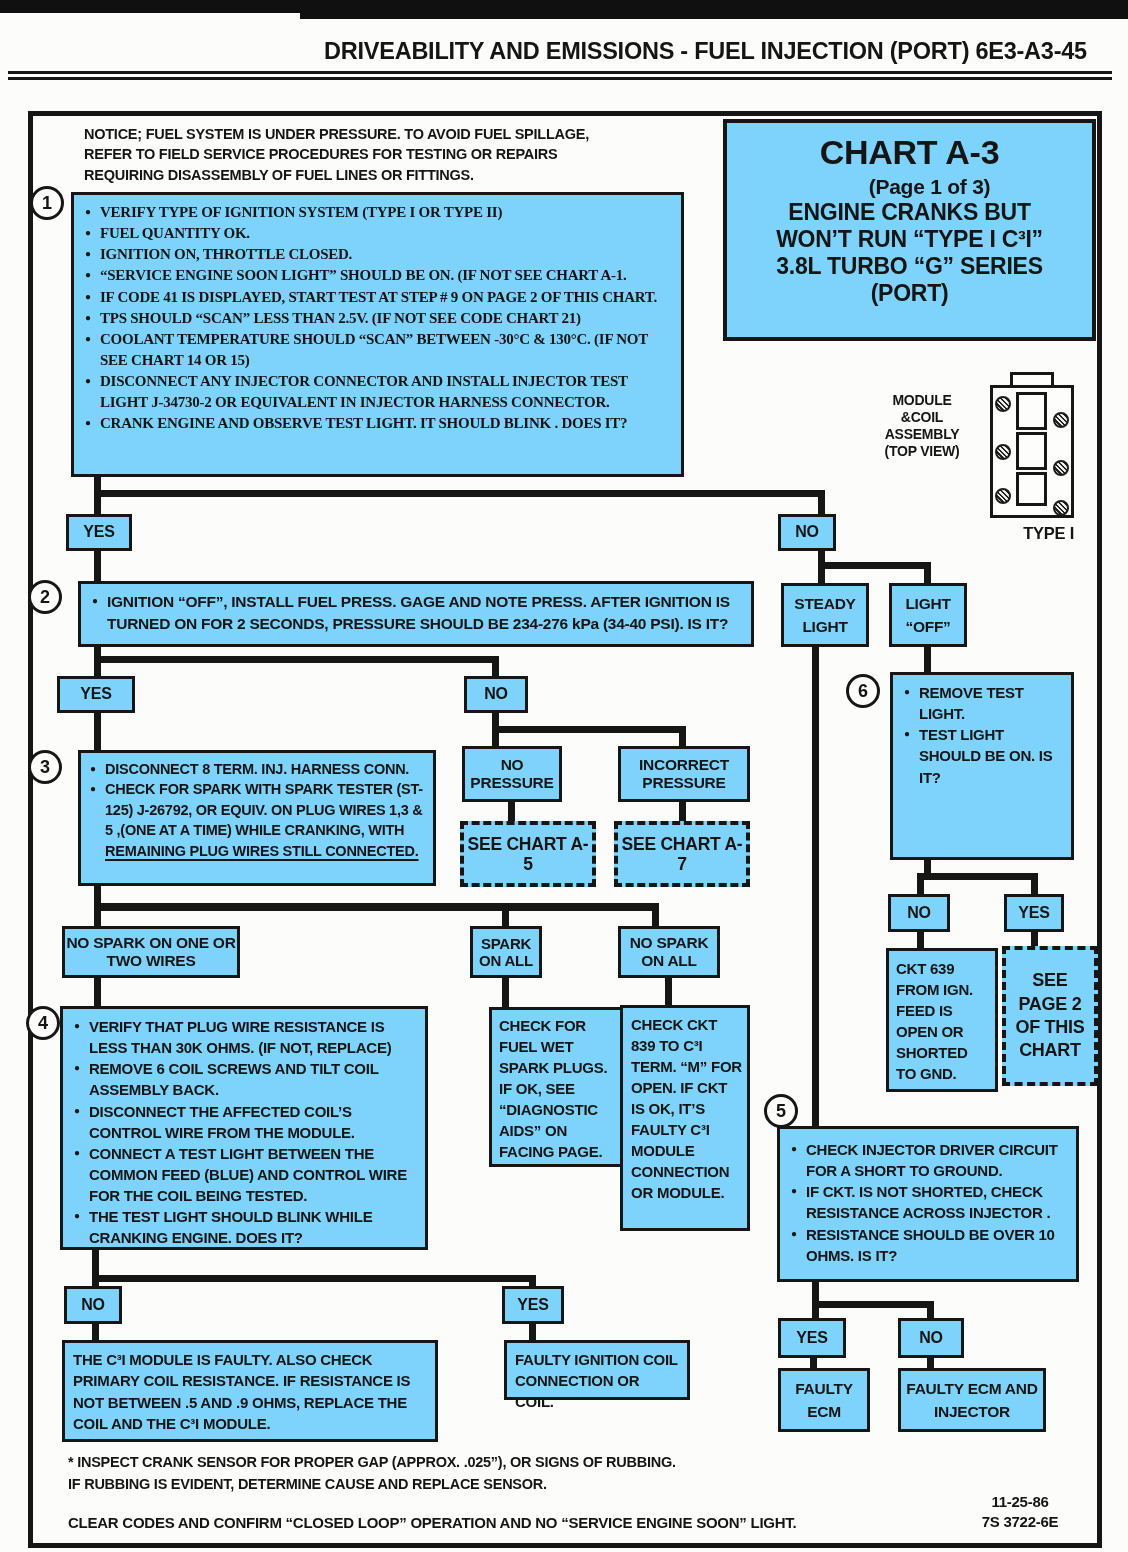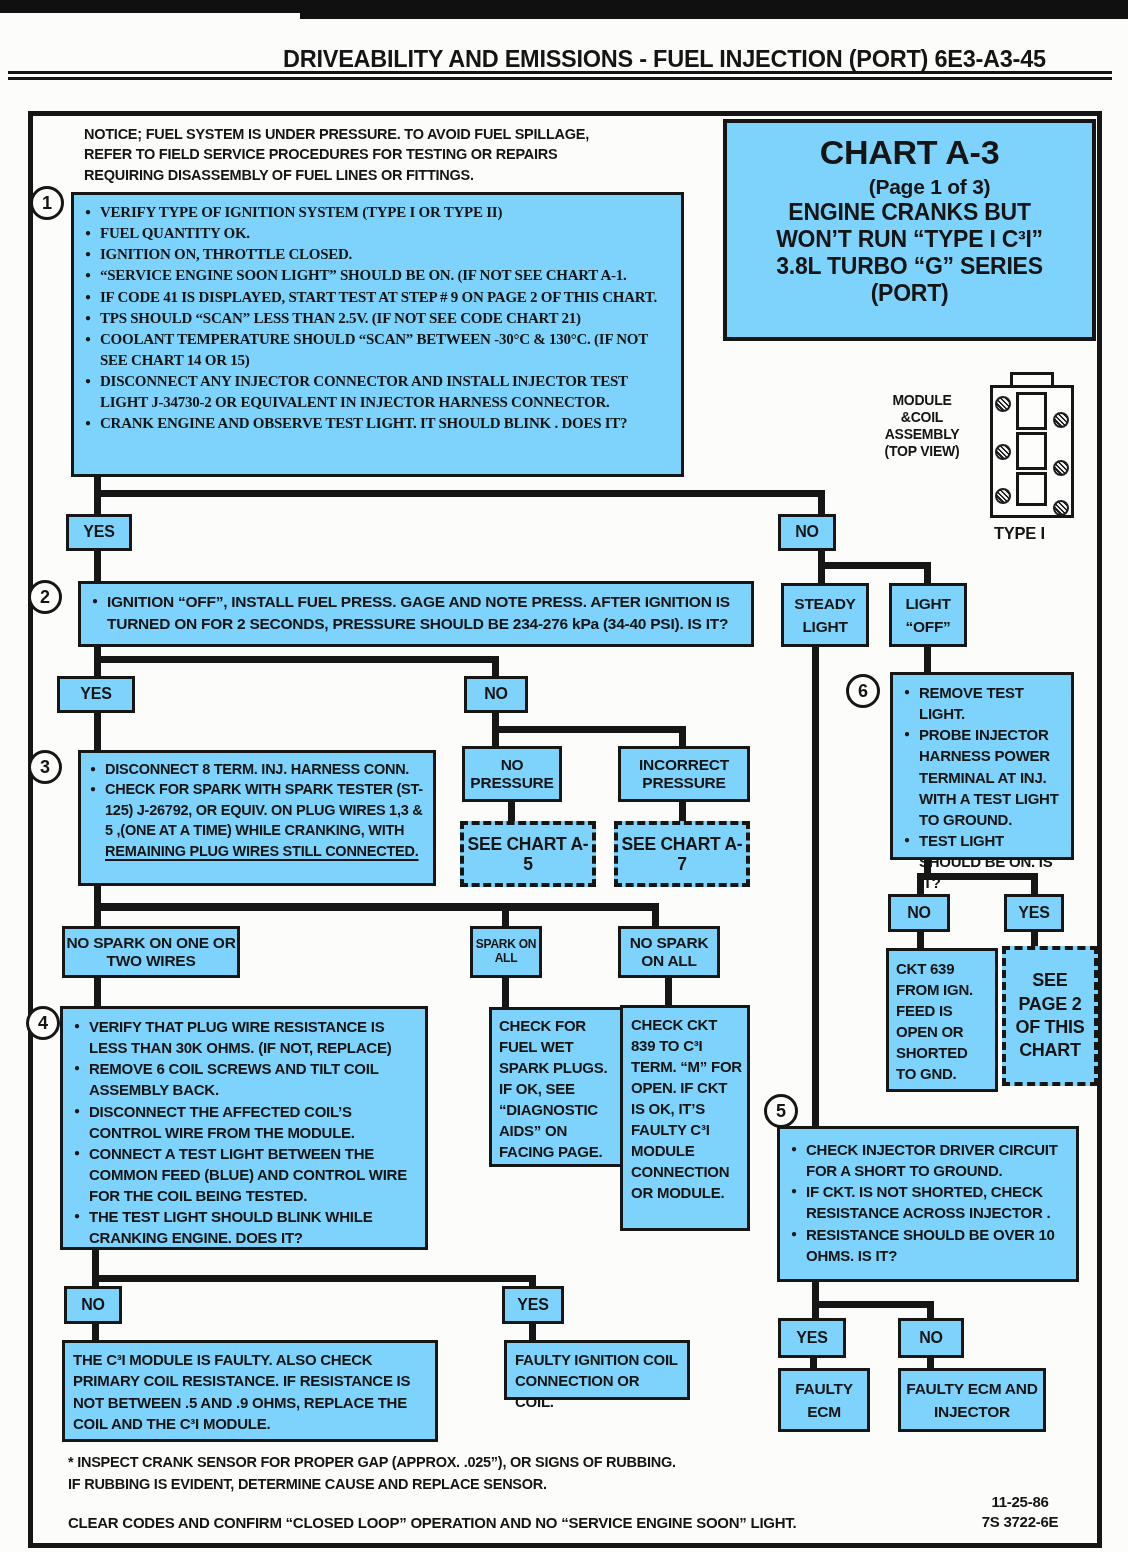--- a/index.html
+++ b/index.html
@@ -32,21 +32,21 @@
   .sq{position:absolute;box-sizing:border-box;border:3px solid #161616;background:#fdfdfb;}
 </style>
 </head>
 <body>
 
 <div class="page">
 
   <div class="abs" style="left:0;top:0;width:1128px;height:13px;background:#101010;"></div>
   <div class="abs" style="left:300px;top:12px;width:828px;height:7px;background:#101010;"></div>
 
-  <div class="abs" style="left:283px;top:38px;width:845px;text-align:left;font-size:23.5px;margin-top:8px;">DRIVEABILITY AND EMISSIONS - FUEL INJECTION (PORT)  6E3-A3-45</div>
+  <div class="abs" style="left:283px;top:38px;width:845px;text-align:center;font-size:23.5px;">DRIVEABILITY AND EMISSIONS - FUEL INJECTION (PORT)  6E3-A3-45</div>
   <div class="abs" style="left:8px;top:71px;width:1104px;height:3px;background:#151515;"></div>
   <div class="abs" style="left:8px;top:77px;width:1104px;height:3px;background:#151515;"></div>
 
   <div class="abs" style="left:28px;top:111px;width:1074px;height:1437px;border:5px solid #161616;z-index:0;"></div>
 
   <div class="abs" style="left:84px;top:124px;width:548px;font-size:14.5px;line-height:1.4;">NOTICE;  FUEL SYSTEM IS UNDER PRESSURE.   TO AVOID FUEL SPILLAGE, REFER TO FIELD SERVICE PROCEDURES FOR TESTING OR REPAIRS REQUIRING DISASSEMBLY OF FUEL LINES OR FITTINGS.</div>
 
   <div class="bx" style="left:723px;top:119px;width:373px;height:222px;border-width:4px;text-align:center;padding-top:8px;">
     <div style="font-size:34px;line-height:1.25;">CHART A-3</div>
     <div style="font-size:21px;line-height:1.2;margin-left:40px;">(Page 1 of 3)</div>
@@ -68,21 +68,21 @@
     <div class="sq" style="left:26px;top:20px;width:31px;height:38px;border-width:3px;"></div>
     <div class="sq" style="left:26px;top:60px;width:31px;height:38px;border-width:3px;"></div>
     <div class="sq" style="left:26px;top:100px;width:31px;height:34px;border-width:3px;"></div>
     <div class="screw" style="left:5px;top:24px;"></div>
     <div class="screw" style="left:5px;top:72px;"></div>
     <div class="screw" style="left:5px;top:116px;"></div>
     <div class="screw" style="left:63px;top:40px;"></div>
     <div class="screw" style="left:63px;top:88px;"></div>
     <div class="screw" style="left:63px;top:128px;"></div>
   </div>
-  <div class="abs" style="left:994px;top:524px;width:80px;text-align:left;font-size:16.5px;">TYPE I</div>
+  <div class="abs" style="left:994px;top:524px;width:80px;text-align:right;font-size:16.5px;">TYPE I</div>
 
   <div class="ln" style="left:94px;top:470px;width:7px;height:115px;"></div>
   <div class="ln" style="left:94px;top:490px;width:731px;height:7px;"></div>
   <div class="ln" style="left:818px;top:490px;width:7px;height:26px;"></div>
   <div class="ln" style="left:94px;top:647px;width:7px;height:105px;"></div>
   <div class="ln" style="left:94px;top:656px;width:402px;height:7px;"></div>
   <div class="ln" style="left:492px;top:656px;width:7px;height:22px;"></div>
   <div class="ln" style="left:492px;top:713px;width:7px;height:20px;"></div>
   <div class="ln" style="left:492px;top:726px;width:194px;height:7px;"></div>
   <div class="ln" style="left:492px;top:726px;width:7px;height:22px;"></div>
@@ -183,21 +183,21 @@
         <span class="bt"><span>CHECK FOR SPARK WITH SPARK TESTER (ST-125)  J-26792, OR EQUIV. ON PLUG WIRES 1,3 &amp; 5 ,(ONE AT A TIME) WHILE CRANKING, WITH </span><span class="u">REMAINING PLUG WIRES STILL CONNECTED.</span></span>
       </div>
   </div>
 
   <div class="bx lbl" style="left:462px;top:746px;width:100px;height:56px;font-size:15.5px;">NO PRESSURE</div>
   <div class="bx lbl" style="left:618px;top:746px;width:132px;height:56px;font-size:15.5px;">INCORRECT PRESSURE</div>
   <div class="bx dash lbl" style="left:460px;top:821px;width:136px;height:66px;font-size:17.5px;">SEE CHART A-5</div>
   <div class="bx dash lbl" style="left:614px;top:821px;width:136px;height:66px;font-size:17.5px;">SEE CHART A-7</div>
 
   <div class="bx lbl" style="left:62px;top:926px;width:178px;height:52px;font-size:15.5px;">NO SPARK ON ONE OR TWO WIRES</div>
-  <div class="bx lbl" style="left:470px;top:926px;width:72px;height:52px;font-size:12px;">SPARK ON ALL</div>
+  <div class="bx lbl" style="left:470px;top:926px;width:72px;height:52px;font-size:15px;">SPARK ON ALL</div>
   <div class="bx lbl" style="left:618px;top:926px;width:102px;height:52px;font-size:15.5px;">NO SPARK ON ALL</div>
 
   <div class="circ" style="left:26px;top:1006px;">4</div>
   <div class="bx bullets" style="left:60px;top:1006px;width:368px;height:244px;font-size:15px;">
     <div class="bl">
         <span class="dot"></span>
         <span class="bt">VERIFY THAT PLUG WIRE RESISTANCE IS LESS THAN 30K OHMS. (IF NOT, REPLACE)</span>
       </div>
     <div class="bl">
         <span class="dot"></span>
@@ -235,24 +235,20 @@
   </div>
 
   <div class="bx lbl" style="left:781px;top:583px;width:88px;height:64px;font-size:15.5px;line-height:1.5;">STEADY LIGHT</div>
   <div class="bx lbl" style="left:889px;top:583px;width:78px;height:64px;font-size:15.5px;line-height:1.5;">LIGHT “OFF”</div>
 
   <div class="circ" style="left:846px;top:674px;">6</div>
   <div class="bx bullets" style="left:890px;top:672px;width:184px;height:188px;font-size:15px;">
     <div class="bl">
         <span class="dot"></span>
         <span class="bt">REMOVE TEST LIGHT.</span>
-      </div>
-    <div class="bl">
-        <span class="dot"></span>
-        <span class="bt">PROBE INJECTOR HARNESS POWER TERMINAL AT INJ. WITH A TEST LIGHT TO GROUND.</span>
       </div>
     <div class="bl">
         <span class="dot"></span>
         <span class="bt">TEST LIGHT SHOULD BE ON.  IS IT?</span>
       </div>
   </div>
 
   <div class="bx lbl" style="left:888px;top:894px;width:62px;height:38px;">NO</div>
   <div class="bx lbl" style="left:1004px;top:894px;width:60px;height:38px;">YES</div>
 

